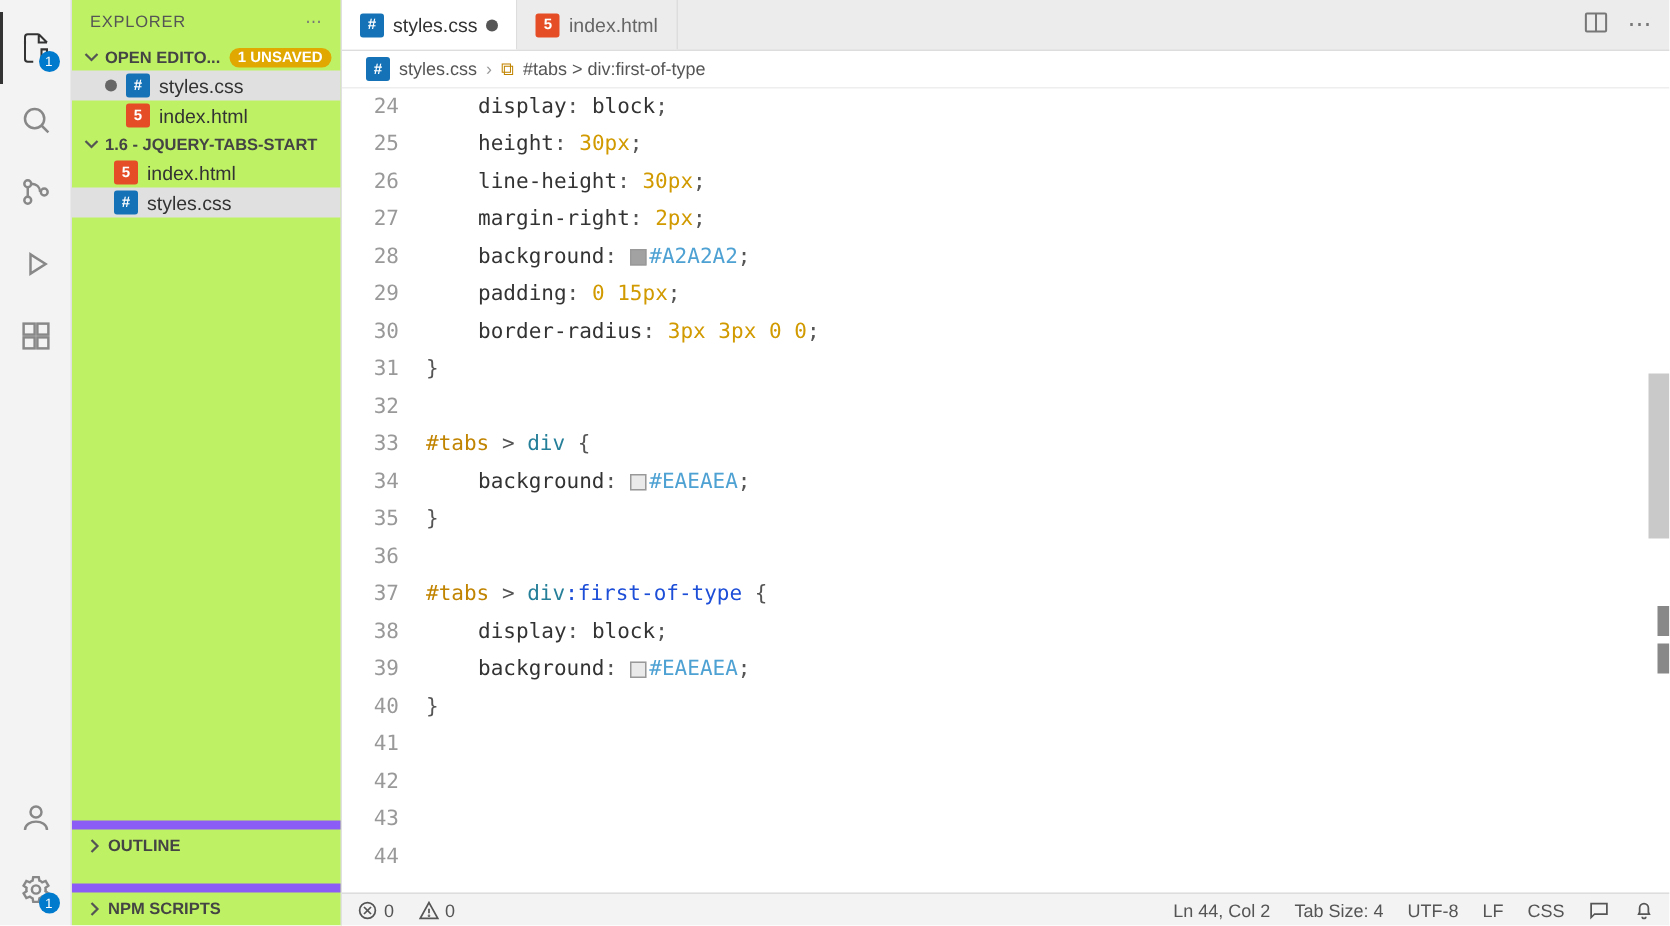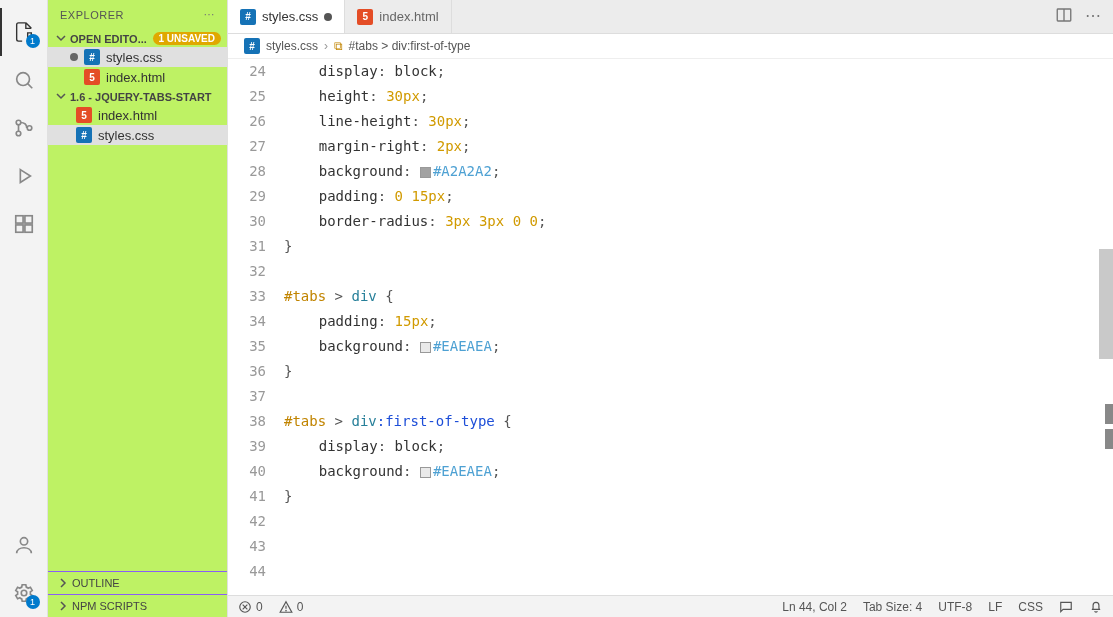--- a/index.html
+++ b/index.html
@@ -115,28 +115,29 @@
 }
 .icon-css { background:#1572b6; }
 .icon-html { background:#e44d26; }
 .project-section .file-item { padding-left: 28px; }
 
 .sidebar-bottom {
   margin-top: auto;
 }
 .collapsed-section {
   font-size: 11px;
-  font-weight: 400;
+  font-weight: 700;
   color: #444;
   padding: 4px 8px;
   display: flex;
   align-items: center;
   gap: 2px;
-  border-top: 1px solid #8b5cf6;
+  border-top: 6px solid #8b5cf6;
   cursor: pointer;
+  margin-top: 14px;
 }
 
 .main {
   flex: 1;
   display: flex;
   flex-direction: column;
   position: relative;
 }
 .tabbar {
   display: flex;
@@ -432,21 +433,20 @@
         <div class="line"><span class="indent-guide"></span>    <span class="tok-prop">display</span><span class="tok-punc">:</span> <span class="tok-prop">block</span><span class="tok-punc">;</span></div>
         <div class="line"><span class="indent-guide"></span>    <span class="tok-prop">height</span><span class="tok-punc">:</span> <span class="tok-num">30px</span><span class="tok-punc">;</span></div>
         <div class="line"><span class="indent-guide"></span>    <span class="tok-prop">line-height</span><span class="tok-punc">:</span> <span class="tok-num">30px</span><span class="tok-punc">;</span></div>
         <div class="line"><span class="indent-guide"></span>    <span class="tok-prop">margin-right</span><span class="tok-punc">:</span> <span class="tok-num">2px</span><span class="tok-punc">;</span></div>
         <div class="line"><span class="indent-guide"></span>    <span class="tok-prop">background</span><span class="tok-punc">:</span> <span class="swatch" style="background:#A2A2A2"></span><span class="tok-hex">#A2A2A2</span><span class="tok-punc">;</span></div>
         <div class="line"><span class="indent-guide"></span>    <span class="tok-prop">padding</span><span class="tok-punc">:</span> <span class="tok-num">0</span> <span class="tok-num">15px</span><span class="tok-punc">;</span></div>
         <div class="line"><span class="indent-guide"></span>    <span class="tok-prop">border-radius</span><span class="tok-punc">:</span> <span class="tok-num">3px</span> <span class="tok-num">3px</span> <span class="tok-num">0</span> <span class="tok-num">0</span><span class="tok-punc">;</span></div>
         <div class="line"><span class="tok-punc">}</span></div>
         <div class="line"></div>
         <div class="line"><span class="tok-id">#tabs</span> <span class="tok-punc">&gt;</span> <span class="tok-tag">div</span> <span class="tok-punc">{</span></div>
-        <div class="line"><span class="indent-guide"></span>    <span class="tok-prop">padding</span><span class="tok-punc">:</span> <span class="tok-num">15px</span><span class="tok-punc">;</span></div>
         <div class="line"><span class="indent-guide"></span>    <span class="tok-prop">background</span><span class="tok-punc">:</span> <span class="swatch" style="background:#EAEAEA"></span><span class="tok-hex">#EAEAEA</span><span class="tok-punc">;</span></div>
         <div class="line"><span class="tok-punc">}</span></div>
         <div class="line"></div>
         <div class="line"><span class="tok-id">#tabs</span> <span class="tok-punc">&gt;</span> <span class="tok-tag">div</span><span class="tok-pseudo">:first-of-type</span> <span class="tok-punc">{</span></div>
         <div class="line"><span class="indent-guide"></span>    <span class="tok-prop">display</span><span class="tok-punc">:</span> <span class="tok-prop">block</span><span class="tok-punc">;</span></div>
         <div class="line"><span class="indent-guide"></span>    <span class="tok-prop">background</span><span class="tok-punc">:</span> <span class="swatch" style="background:#EAEAEA"></span><span class="tok-hex">#EAEAEA</span><span class="tok-punc">;</span></div>
         <div class="line"><span class="tok-punc">}</span></div>
       </div>
     <div class="minimap">
       <div class="scrollthumb" style="top:190px;height:110px;"></div>

